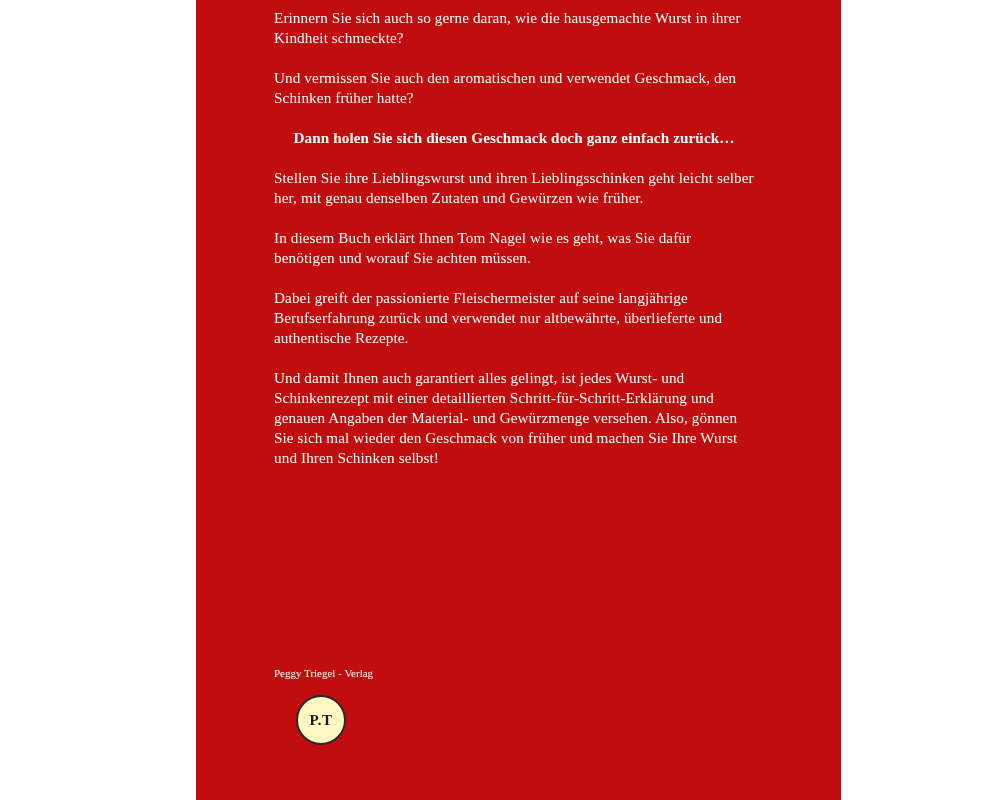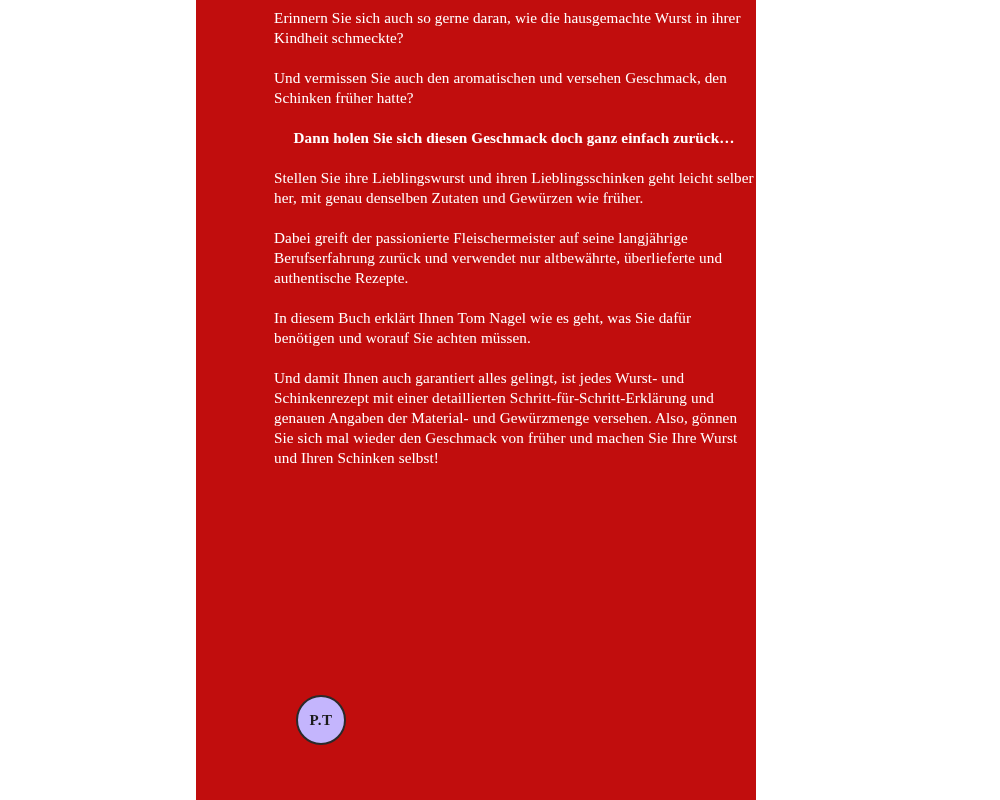--- a/index.html
+++ b/index.html
@@ -17,21 +17,21 @@
     height: 800px;
     background: #ffffff;
     overflow: hidden;
   }
 
   
   #cover {
     position: absolute;
     left: 196px;
     top: 0px;
-    width: 560px;
+    width: 645px;
     height: 800px;
     background: #c10d0d;
     box-sizing: border-box;
   }
 
   #text-block {
     position: absolute;
     left: 78px;
     top: 8px;
     width: 480px;
@@ -68,21 +68,21 @@
     margin: 0;
   }
 
   #logo {
     position: absolute;
     left: 100px;
     top: 695px;
     width: 50px;
     height: 50px;
     border-radius: 50%;
-    background: #c4b5fd;
+    background: #fef9c3;
     border: 2px solid #2a2a2a;
     box-sizing: border-box;
     display: flex;
     align-items: center;
     justify-content: center;
   }
 
   #logo-text {
     color: #1a1a1a;
     font-family: "Liberation Serif", serif;
@@ -94,28 +94,31 @@
 </style>
 </head>
 <body>
 
 <div id="page">
 
   <div id="cover">
 
     <div id="text-block">
       <p class="para">Erinnern Sie sich auch so gerne daran, wie die hausgemachte Wurst in ihrer Kindheit schmeckte?</p>
-      <p class="para">Und vermissen Sie auch den aromatischen und versehen Geschmack, den Schinken früher hatte?</p>
+      <p class="para">Und vermissen Sie auch den aromatischen und verwendet Geschmack, den Schinken früher hatte?</p>
       <p class="para bold">Dann holen Sie sich diesen Geschmack doch ganz einfach zurück…</p>
       <p class="para">Stellen Sie ihre Lieblingswurst und ihren Lieblingsschinken geht leicht selber her, mit genau denselben Zutaten und Gewürzen wie früher.</p>
+      <p class="para">In diesem Buch erklärt Ihnen Tom Nagel wie es geht, was Sie dafür benötigen und worauf Sie achten müssen.</p>
       <p class="para">Dabei greift der passionierte Fleischermeister auf seine langjährige Berufserfahrung zurück und verwendet nur altbewährte, überlieferte und authentische Rezepte.</p>
-      <p class="para">In diesem Buch erklärt Ihnen Tom Nagel wie es geht, was Sie dafür benötigen und worauf Sie achten müssen.</p>
       <p class="para">Und damit Ihnen auch garantiert alles gelingt, ist jedes Wurst- und Schinkenrezept mit einer detaillierten Schritt-für-Schritt-Erklärung und genauen Angaben der Material- und Gewürzmenge versehen. Also, gönnen Sie sich mal wieder den Geschmack von früher und machen Sie Ihre Wurst und Ihren Schinken selbst!</p>
     </div>
 
+    <div id="publisher">
+      <p id="publisher-name">Peggy Triegel - Verlag</p>
+    </div>
 
     <div id="logo">
       <span id="logo-text">P.T</span>
     </div>
 
   </div>
 
 </div>
 
 </body></html>

